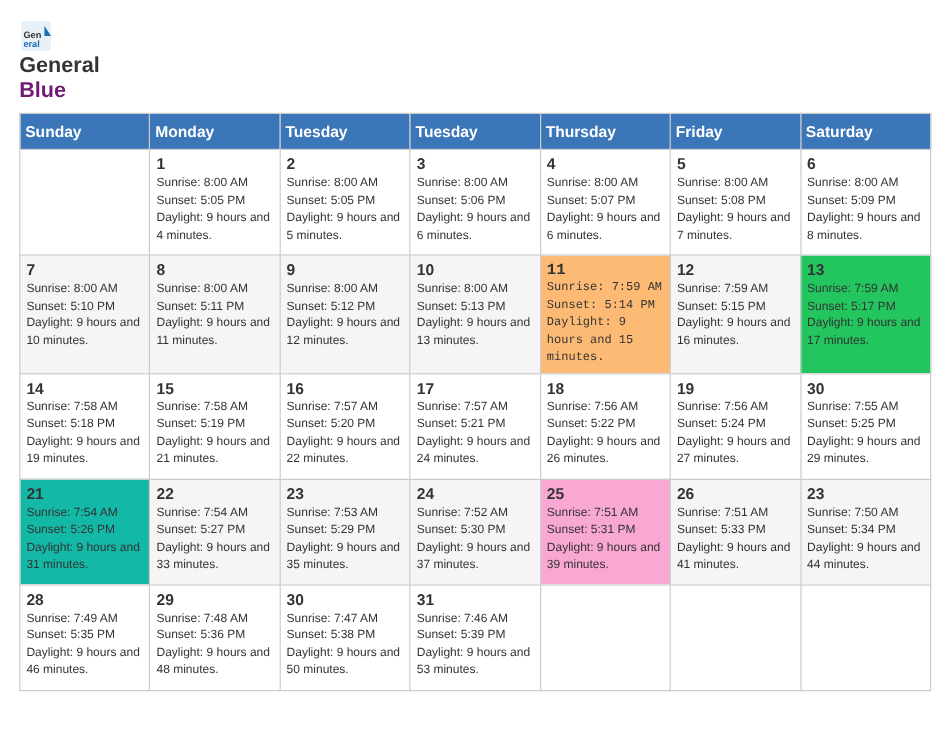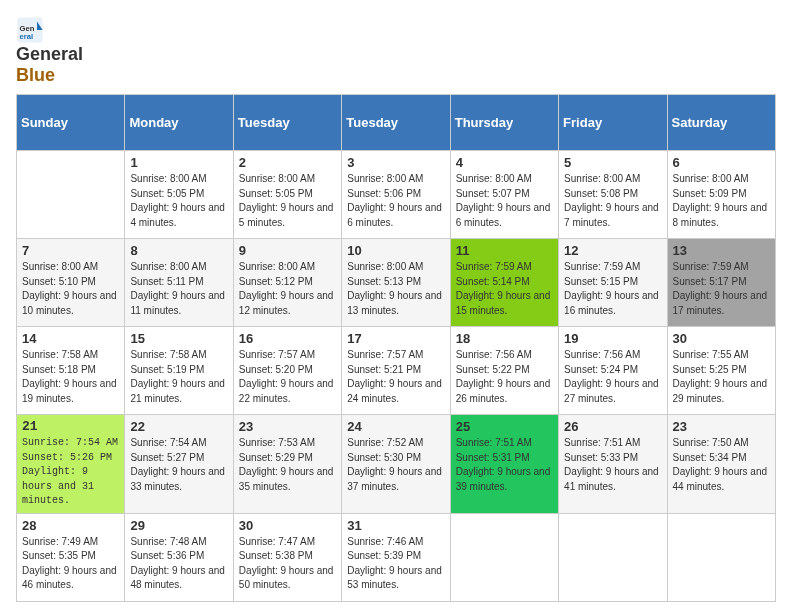--- a/index.html
+++ b/index.html
@@ -17,21 +17,21 @@
       margin-bottom: 8px;
     }
     .logo {
       display: flex;
       align-items: flex-start;
       font-size: 18px;
       font-weight: bold;
       flex-direction: column;
     }
     .logo-general { color: #333; }
-    .logo-blue { color: #a16207; }
+    .logo-blue { color: #701a75; }
     .logo-icon {
       width: 28px;
       height: 28px;
       margin-right: 2px;
     }
     .title-block {
       text-align: right;
     }
     .month-title {
       font-size: 32px;
@@ -43,21 +43,21 @@
       color: #555;
     }
     .calendar {
       width: 100%;
       border-collapse: collapse;
       font-size: 11px;
     }
     .calendar th {
       background-color: #3a76b8;
       color: #fff;
-      padding: 20px 4px;
+      padding: 7px 4px;
       text-align: left;
       font-size: 13px;
       font-weight: bold;
       border: 1px solid #ccc;
     }
     .calendar td {
       border: 1px solid #ccc;
       vertical-align: top;
       padding: 4px 5px;
       height: 88px;
@@ -155,29 +155,29 @@
           <div class="day-info">Sunrise: 8:00 AM<br>Sunset: 5:11 PM<br>Daylight: 9 hours and 11 minutes.</div>
         </td>
         <td style="background: rgb(245, 245, 245);">
           <span class="day-number">9</span>
           <div class="day-info">Sunrise: 8:00 AM<br>Sunset: 5:12 PM<br>Daylight: 9 hours and 12 minutes.</div>
         </td>
         <td style="background: rgb(245, 245, 245);">
           <span class="day-number">10</span>
           <div class="day-info">Sunrise: 8:00 AM<br>Sunset: 5:13 PM<br>Daylight: 9 hours and 13 minutes.</div>
         </td>
-        <td style="background: #84cc16;">
+        <td style="background: #fdba74; font-family: Liberation Mono, monospace;">
           <span class="day-number">11</span>
           <div class="day-info">Sunrise: 7:59 AM<br>Sunset: 5:14 PM<br>Daylight: 9 hours and 15 minutes.</div>
         </td>
         <td style="background: rgb(245, 245, 245);">
           <span class="day-number">12</span>
           <div class="day-info">Sunrise: 7:59 AM<br>Sunset: 5:15 PM<br>Daylight: 9 hours and 16 minutes.</div>
         </td>
-        <td style="background: #a3a3a3;">
+        <td style="background: #22c55e;">
           <span class="day-number">13</span>
           <div class="day-info">Sunrise: 7:59 AM<br>Sunset: 5:17 PM<br>Daylight: 9 hours and 17 minutes.</div>
         </td>
       </tr>
       <tr>
         <td>
           <span class="day-number">14</span>
           <div class="day-info">Sunrise: 7:58 AM<br>Sunset: 5:18 PM<br>Daylight: 9 hours and 19 minutes.</div>
         </td>
         <td>
@@ -199,37 +199,37 @@
         <td>
           <span class="day-number">19</span>
           <div class="day-info">Sunrise: 7:56 AM<br>Sunset: 5:24 PM<br>Daylight: 9 hours and 27 minutes.</div>
         </td>
         <td>
           <span class="day-number">30</span>
           <div class="day-info">Sunrise: 7:55 AM<br>Sunset: 5:25 PM<br>Daylight: 9 hours and 29 minutes.</div>
         </td>
       </tr>
       <tr>
-        <td style="background: #bef264; font-family: Liberation Mono, monospace;">
+        <td style="background: #14b8a6;">
           <span class="day-number">21</span>
           <div class="day-info">Sunrise: 7:54 AM<br>Sunset: 5:26 PM<br>Daylight: 9 hours and 31 minutes.</div>
         </td>
         <td style="background: rgb(245, 245, 245);">
           <span class="day-number">22</span>
           <div class="day-info">Sunrise: 7:54 AM<br>Sunset: 5:27 PM<br>Daylight: 9 hours and 33 minutes.</div>
         </td>
         <td style="background: rgb(245, 245, 245); margin-top: 20px;">
           <span class="day-number">23</span>
           <div class="day-info">Sunrise: 7:53 AM<br>Sunset: 5:29 PM<br>Daylight: 9 hours and 35 minutes.</div>
         </td>
         <td style="background: rgb(245, 245, 245);">
           <span class="day-number">24</span>
           <div class="day-info">Sunrise: 7:52 AM<br>Sunset: 5:30 PM<br>Daylight: 9 hours and 37 minutes.</div>
         </td>
-        <td style="background: #22c55e;">
+        <td style="background: #f9a8d4;">
           <span class="day-number">25</span>
           <div class="day-info">Sunrise: 7:51 AM<br>Sunset: 5:31 PM<br>Daylight: 9 hours and 39 minutes.</div>
         </td>
         <td style="background: rgb(245, 245, 245);">
           <span class="day-number">26</span>
           <div class="day-info">Sunrise: 7:51 AM<br>Sunset: 5:33 PM<br>Daylight: 9 hours and 41 minutes.</div>
         </td>
         <td style="background: rgb(245, 245, 245);">
           <span class="day-number">23</span>
           <div class="day-info">Sunrise: 7:50 AM<br>Sunset: 5:34 PM<br>Daylight: 9 hours and 44 minutes.</div>

